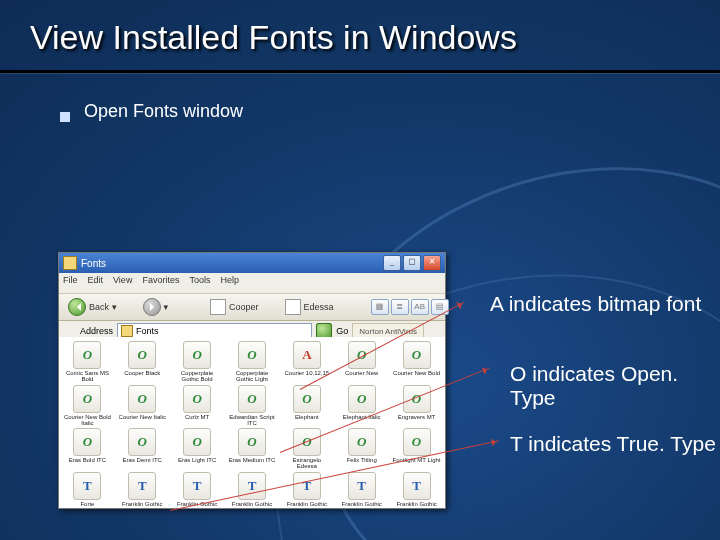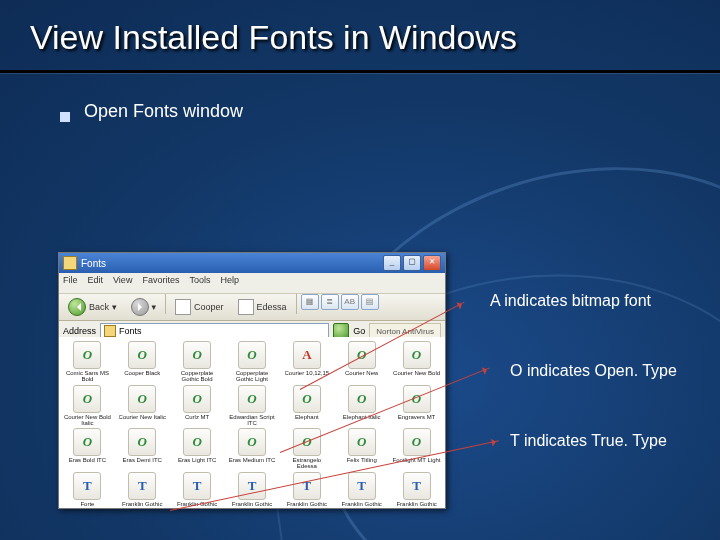--- a/index.html
+++ b/index.html
@@ -11,44 +11,44 @@
 .bullets{position:absolute;left:60px;top:100px;right:40px;font-size:18px;line-height:1.25}
 .bullets .row{display:flex;margin-bottom:6px}
 .bullets .sq{width:10px;height:10px;background:#cfe0ff;margin-top:12px;margin-right:14px;flex:0 0 auto}
 .window{position:absolute;left:58px;top:252px;width:386px;height:255px;background:#e9e6dc;border:1px solid #777;box-shadow:2px 2px 6px rgba(0,0,0,.6);font-family:Tahoma,Arial,sans-serif;color:#000}
 .titlebar{height:20px;background:linear-gradient(#4a84d6,#2a5fb0);display:flex;align-items:center;padding:0 4px;color:#fff;font-size:10px}
 .titlebar .ico{width:12px;height:12px;background:#f4d77a;margin-right:4px;border:1px solid #a07c1e}
 .titlebar .spacer{flex:1}
 .winbtn{width:16px;height:14px;background:linear-gradient(#e8f0fb,#b8cfee);border:1px solid #3a5e97;margin-left:2px;border-radius:2px;font-size:8px;line-height:12px;text-align:center;color:#234}
 .winbtn.close{background:linear-gradient(#f7a492,#d6492a);color:#fff}
 .menubar{height:16px;background:#efeee7;font-size:9px;color:#333;padding:2px 4px;display:flex;gap:10px;border-bottom:1px solid #cfcab8}
-.toolbar{height:26px;background:linear-gradient(#f6f5ef,#e2dfd2);border-bottom:1px solid #b7b198;display:flex;padding:0 4px;gap:4px;font-size:9px;color:#333}
+.toolbar{height:26px;background:linear-gradient(#f6f5ef,#e2dfd2);border-bottom:1px solid #b7b198;display:flex;align-items:center;padding:0 4px;gap:16px;font-size:9px;color:#333}
 .tbtn{display:flex;align-items:center;gap:3px;padding:2px 4px;border:1px solid transparent;border-radius:3px}
 .tbtn .circ{width:16px;height:16px;border-radius:50%;background:radial-gradient(circle at 35% 30%,#bfe69a,#4f9a2e);border:1px solid #35721d;position:relative}
 .tbtn .circ::after{content:"";position:absolute;left:4px;top:4px;border:4px solid transparent;border-right-color:#fff}
 .tbtn.fwd .circ{background:radial-gradient(circle at 35% 30%,#d9d9d9,#9a9a9a);border-color:#777}
 .tbtn.fwd .circ::after{border-right-color:transparent;border-left-color:#fff;left:6px}
 .sep{width:1px;height:20px;background:#bcb6a0}
 .tico{width:14px;height:14px;border:1px solid #9a9a9a;background:#fff}
 .view-group{display:flex;gap:2px}
 .vbtn{width:16px;height:14px;border:1px solid #8aa6c9;background:linear-gradient(#fdfdfd,#dbe6f3);border-radius:2px;font-size:8px;line-height:13px;text-align:center;color:#777}
-.addrbar{height:20px;background:#efeee7;border-bottom:1px solid #b7b198;display:flex;align-items:center;font-size:9px;padding:0 4px;gap:4px}
+.addrbar{height:20px;background:#efeee7;border-bottom:1px solid #b7b198;display:flex;align-items:center;font-size:9px;padding:0 21px;gap:4px}
 .addrfield{flex:1;height:14px;background:#fff;border:1px solid #8aa0bb;display:flex;align-items:center;padding:0 3px;gap:3px}
 .addrfield .fico{width:10px;height:10px;background:#f4d77a;border:1px solid #a07c1e}
 .gobtn{width:14px;height:14px;background:radial-gradient(circle at 35% 30%,#bfe69a,#4f9a2e);border:1px solid #35721d;border-radius:2px}
 .norton{height:14px;padding:0 6px;border:1px solid #c9c3ad;background:#f3f0e4;font-size:8px;display:flex;align-items:center;color:#555}
 .iconpane{position:absolute;left:0;right:0;top:84px;bottom:0;background:#fff;overflow:hidden;padding:4px 2px}
 .grid{display:grid;grid-template-columns:repeat(7,1fr);gap:2px 2px}
 .fitem{display:flex;flex-direction:column;align-items:center;font-size:6px;line-height:1.05;text-align:center;color:#222}
 .ficon{width:26px;height:26px;background:linear-gradient(#fdfdfc,#e9e7df);border:1px solid #c0bdae;border-radius:3px;display:flex;align-items:center;justify-content:center;font-size:13px;font-weight:bold;font-style:italic;font-family:"Times New Roman",serif;margin-bottom:1px}
 .ficon.o{color:#2f8a3a}
 .ficon.t{color:#2a5fb0;font-style:normal}
 .ficon.a{color:#c23a2a;font-style:normal}
 .fname{max-width:50px;overflow:hidden}
-.annot{position:absolute;color:#fff;font-size:16px}
+.annot{position:absolute;color:#fff;font-size:21px}
 .annot.a1{left:490px;top:292px}
 .annot.a2{left:510px;top:362px}
 .annot.a3{left:510px;top:432px}
 .ptr{position:absolute;height:1px;background:#c9413a}
 .ptr::after{content:"";position:absolute;right:-1px;top:-3px;border:4px solid transparent;border-left-color:#c9413a}
 .ptr.p1{left:300px;top:389px;width:186px;transform:rotate(-28deg);transform-origin:left center}
 .ptr.p2{left:280px;top:452px;width:226px;transform:rotate(-22deg);transform-origin:left center}
 .ptr.p3{left:170px;top:510px;width:336px;transform:rotate(-12deg);transform-origin:left center}
 </style>
 </head>

